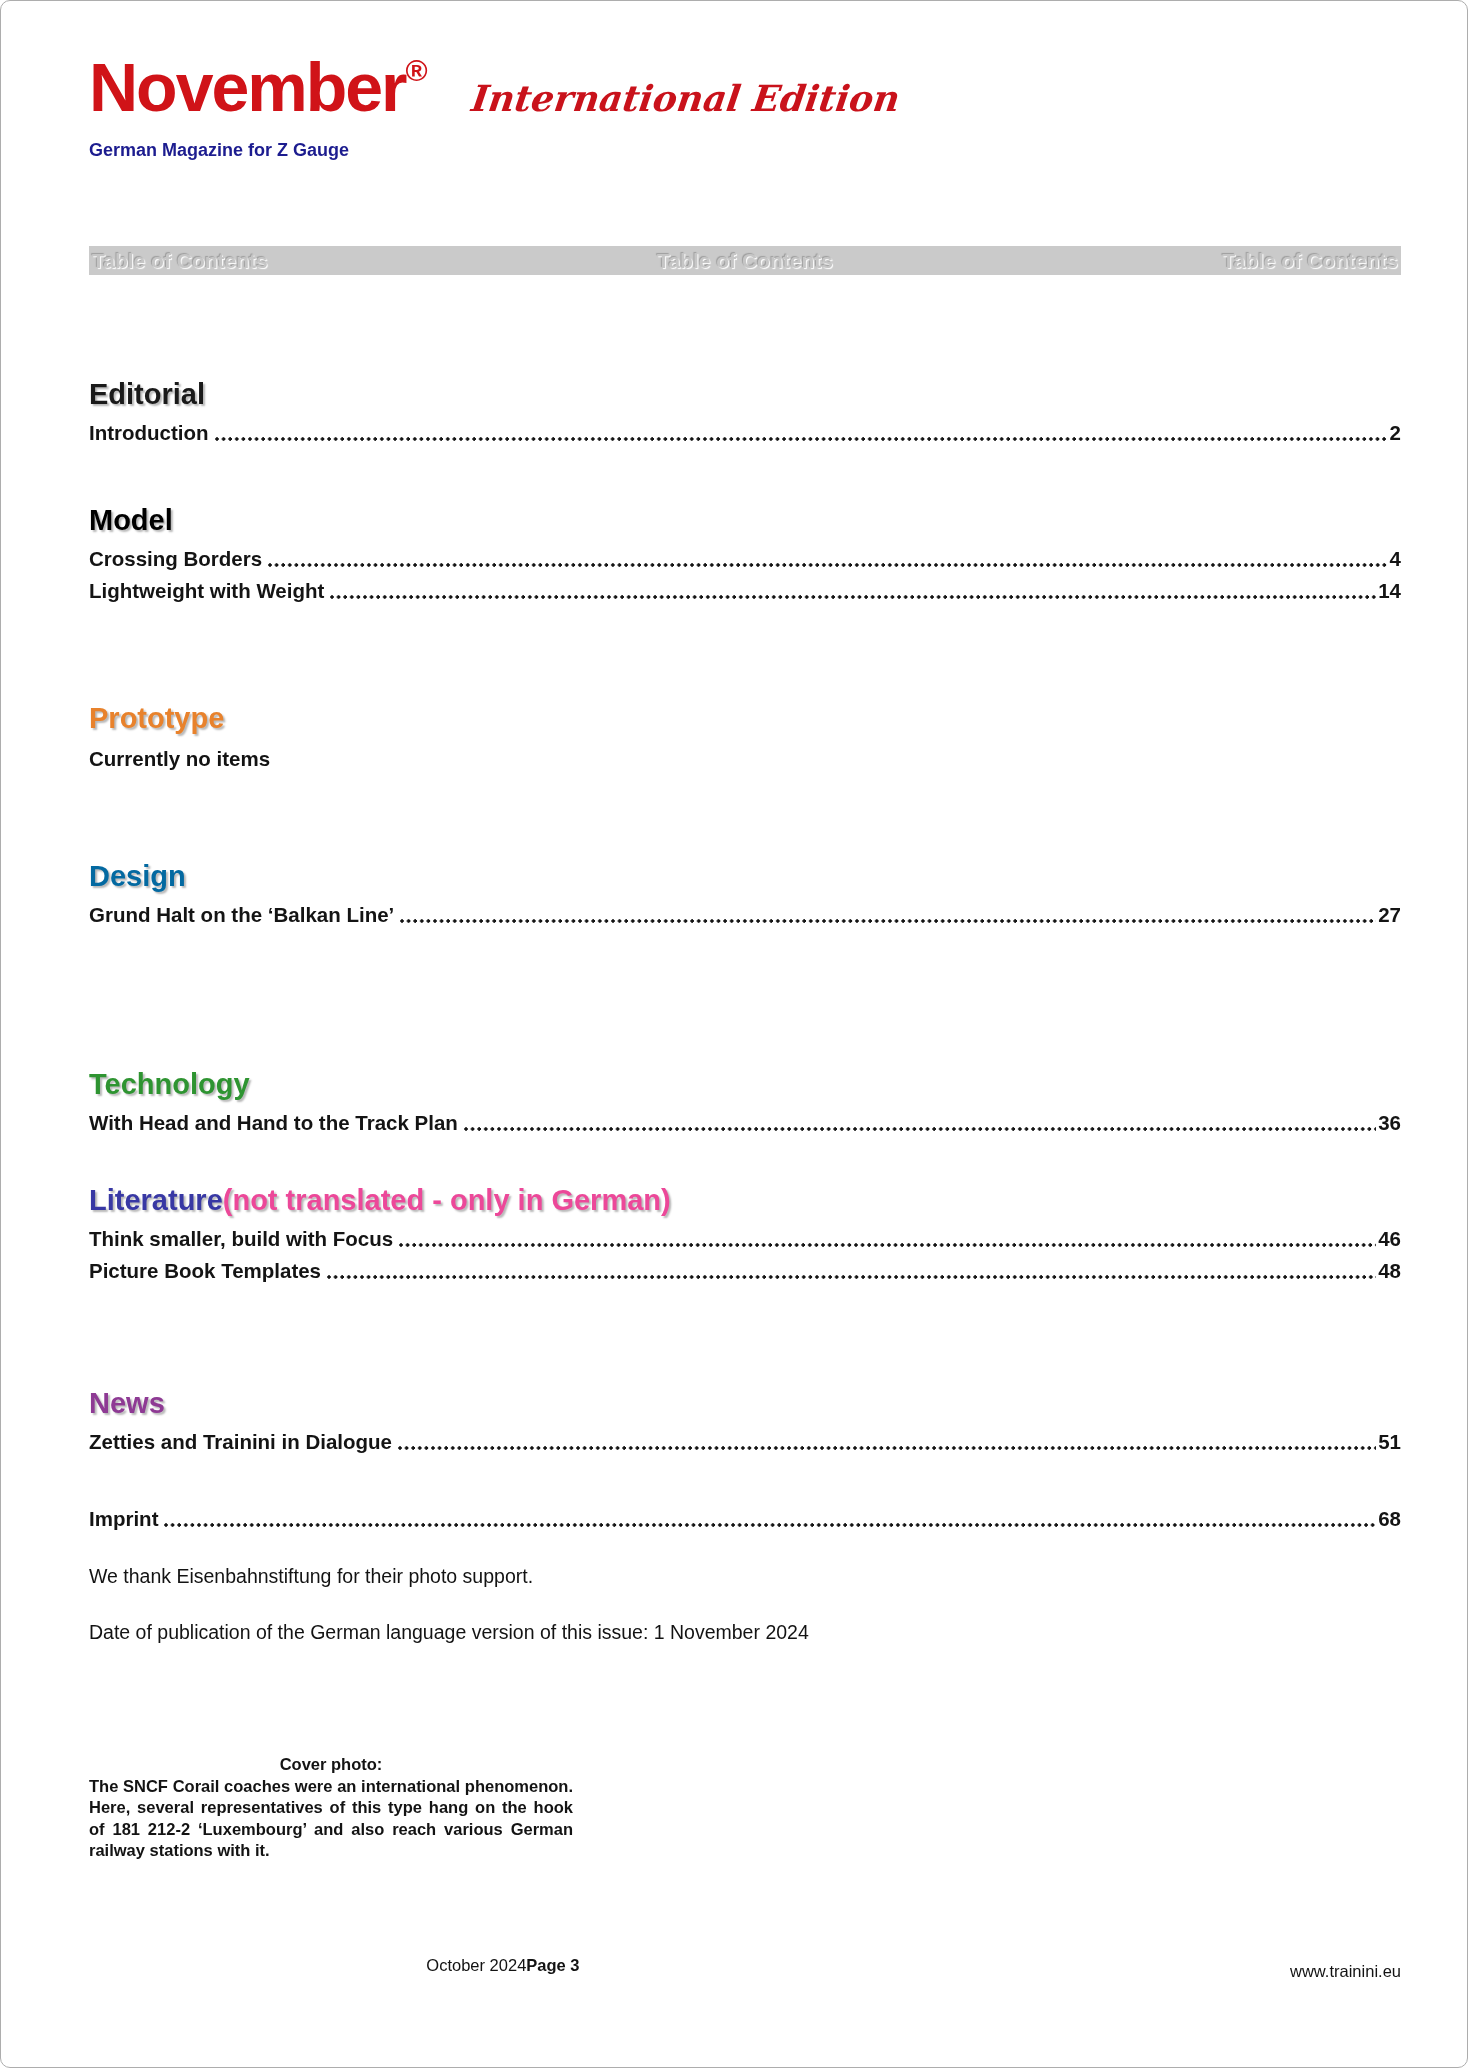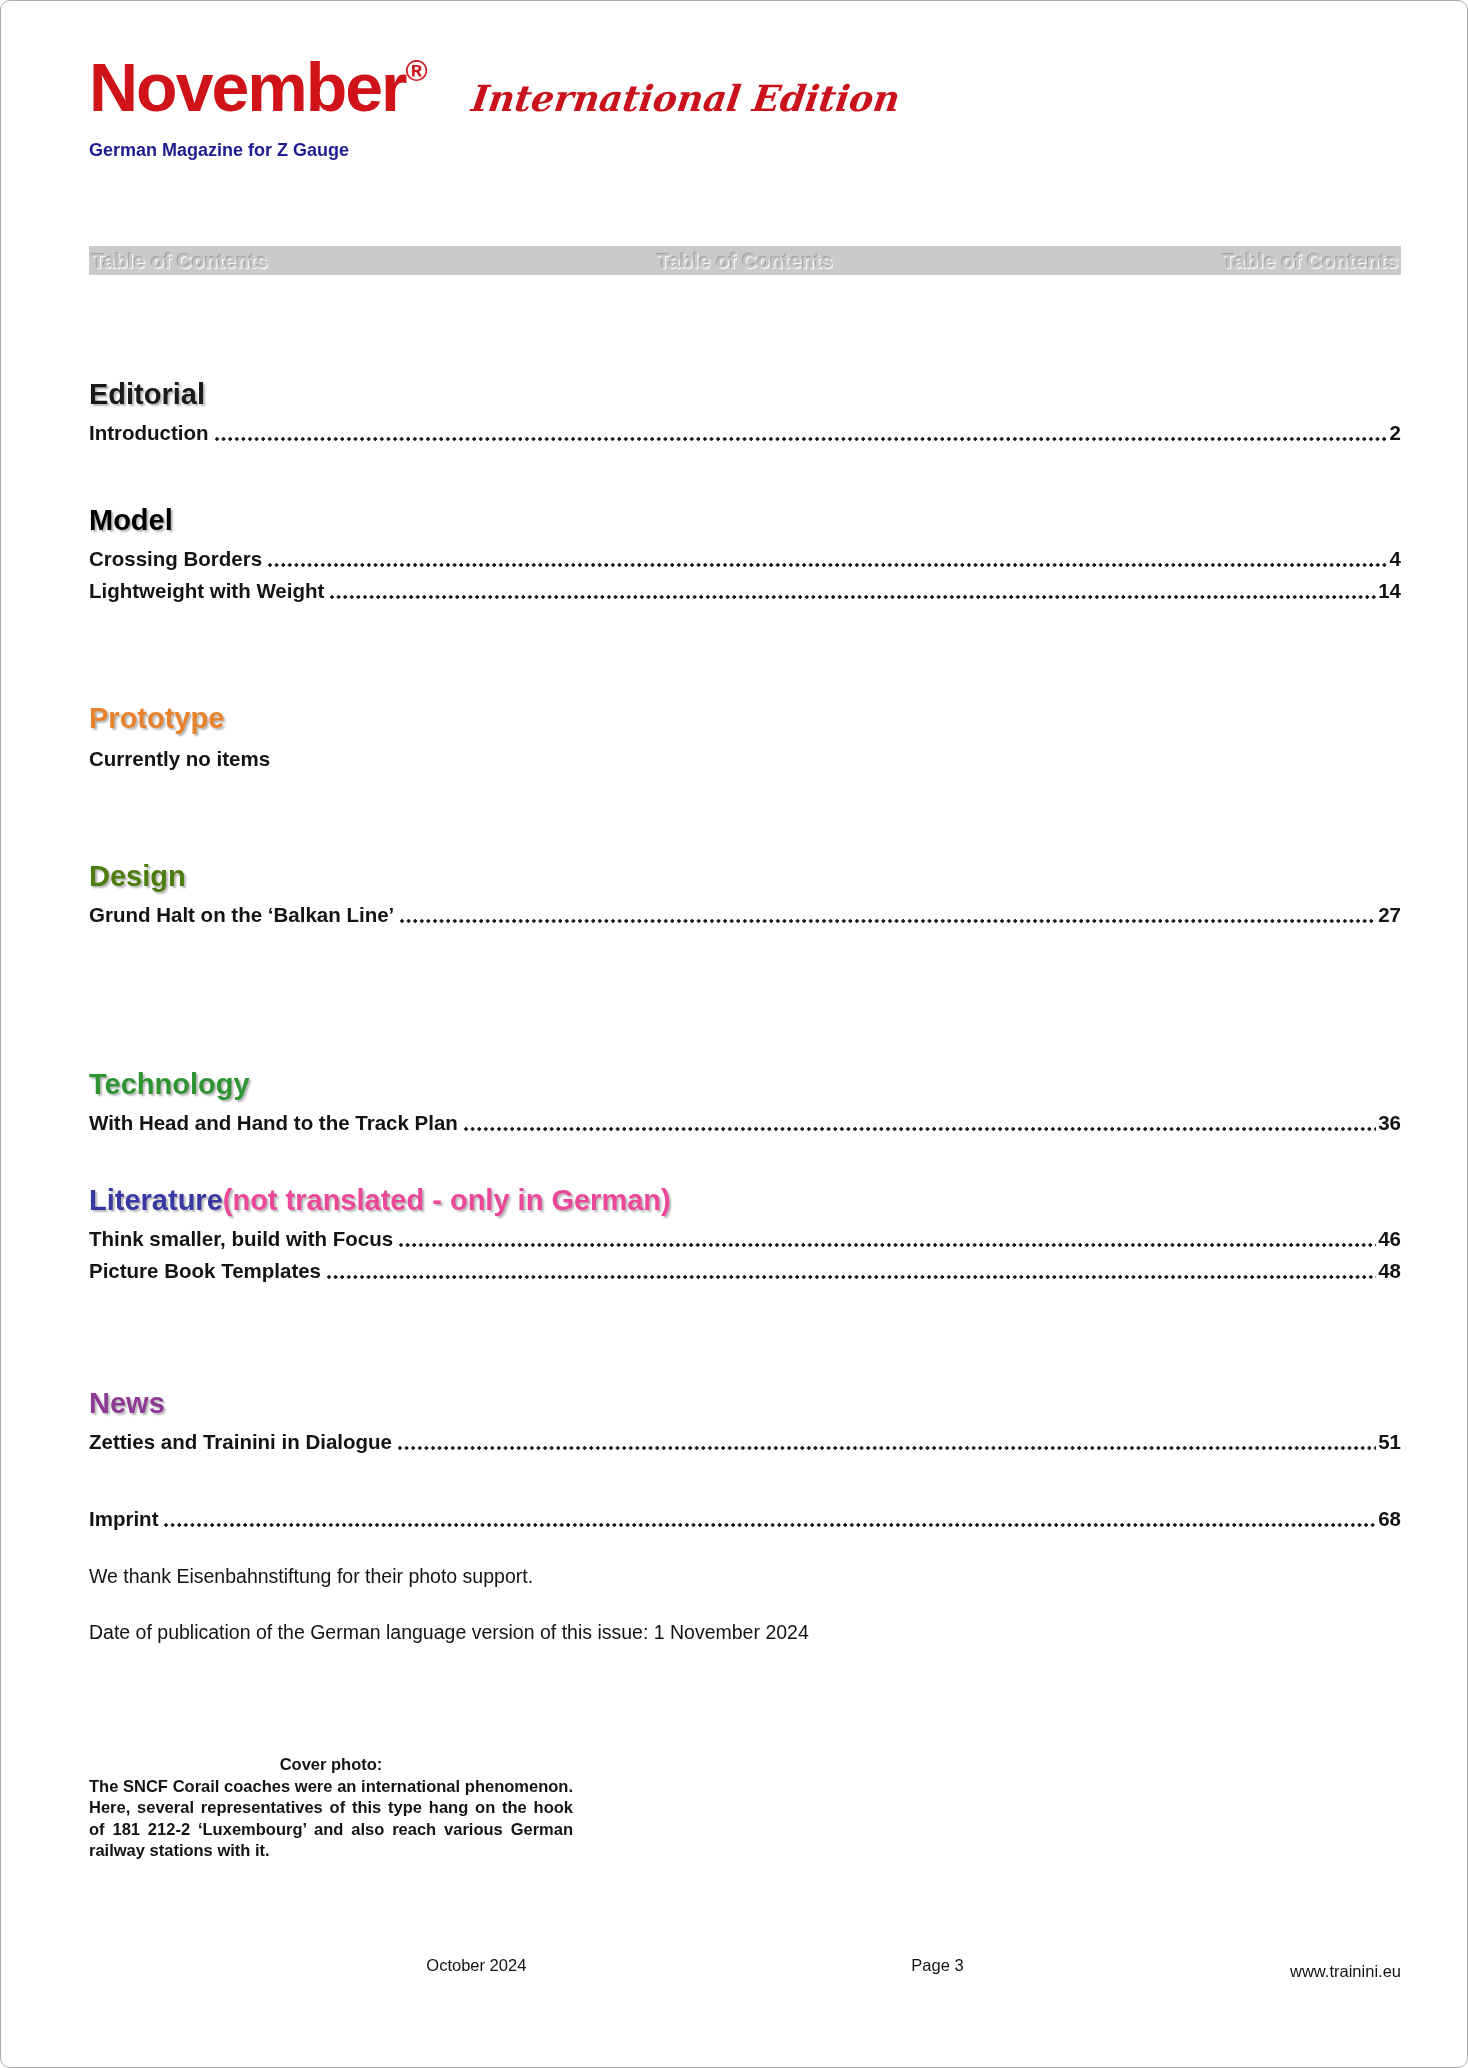--- a/index.html
+++ b/index.html
@@ -39,21 +39,21 @@
   .toc-page { white-space:nowrap; }
   .note-bold { margin-top:8px; font-size:20.5px; font-weight:bold; line-height:32px; }
 
   .body-text { font-size:19.5px; line-height:26px; }
 
   .cover { width:484px; font-size:16.5px; font-weight:bold; line-height:21.5px; text-align:justify; }
   .cover-heading { text-align:center; }
 
   .footer { display:flex; font-size:16.5px; color:#131313; }
   .footer .f-left  { flex:1; text-align:right; }
-  .footer .f-mid   { flex:1; text-align:right; }
+  .footer .f-mid   { flex:1; text-align:left;font-weight:bold; }
   .footer .f-right { flex:1; text-align:right;margin-top:6px; }
 </style>
 </head>
 <body>
 
 <div class="page">
 
   <div class="abs logo-row">
     <span class="logo-text"><span>November</span><span class="logo-reg">®</span></span>
     <span class="edition">International Edition</span>
@@ -92,21 +92,21 @@
       </div>
     </div>
   </div>
 
   <div class="abs" style="top:700px">
     <div class="sec-title" style="color: rgb(232, 130, 44);">Prototype</div>
     <div class="note-bold">Currently no items</div>
   </div>
 
   <div class="abs" style="top:858px">
-    <div class="sec-title" style="color: #4d7c0f;">Design</div>
+    <div class="sec-title" style="color: #0369a1;">Design</div>
     <div class="toc">
       <div class="toc-row">
         <span class="toc-label">Grund Halt on the ‘Balkan Line’</span>
         <span class="leader"></span>
         <span class="toc-page">27</span>
       </div>
     </div>
   </div>
 
   <div class="abs" style="top:1026px">

